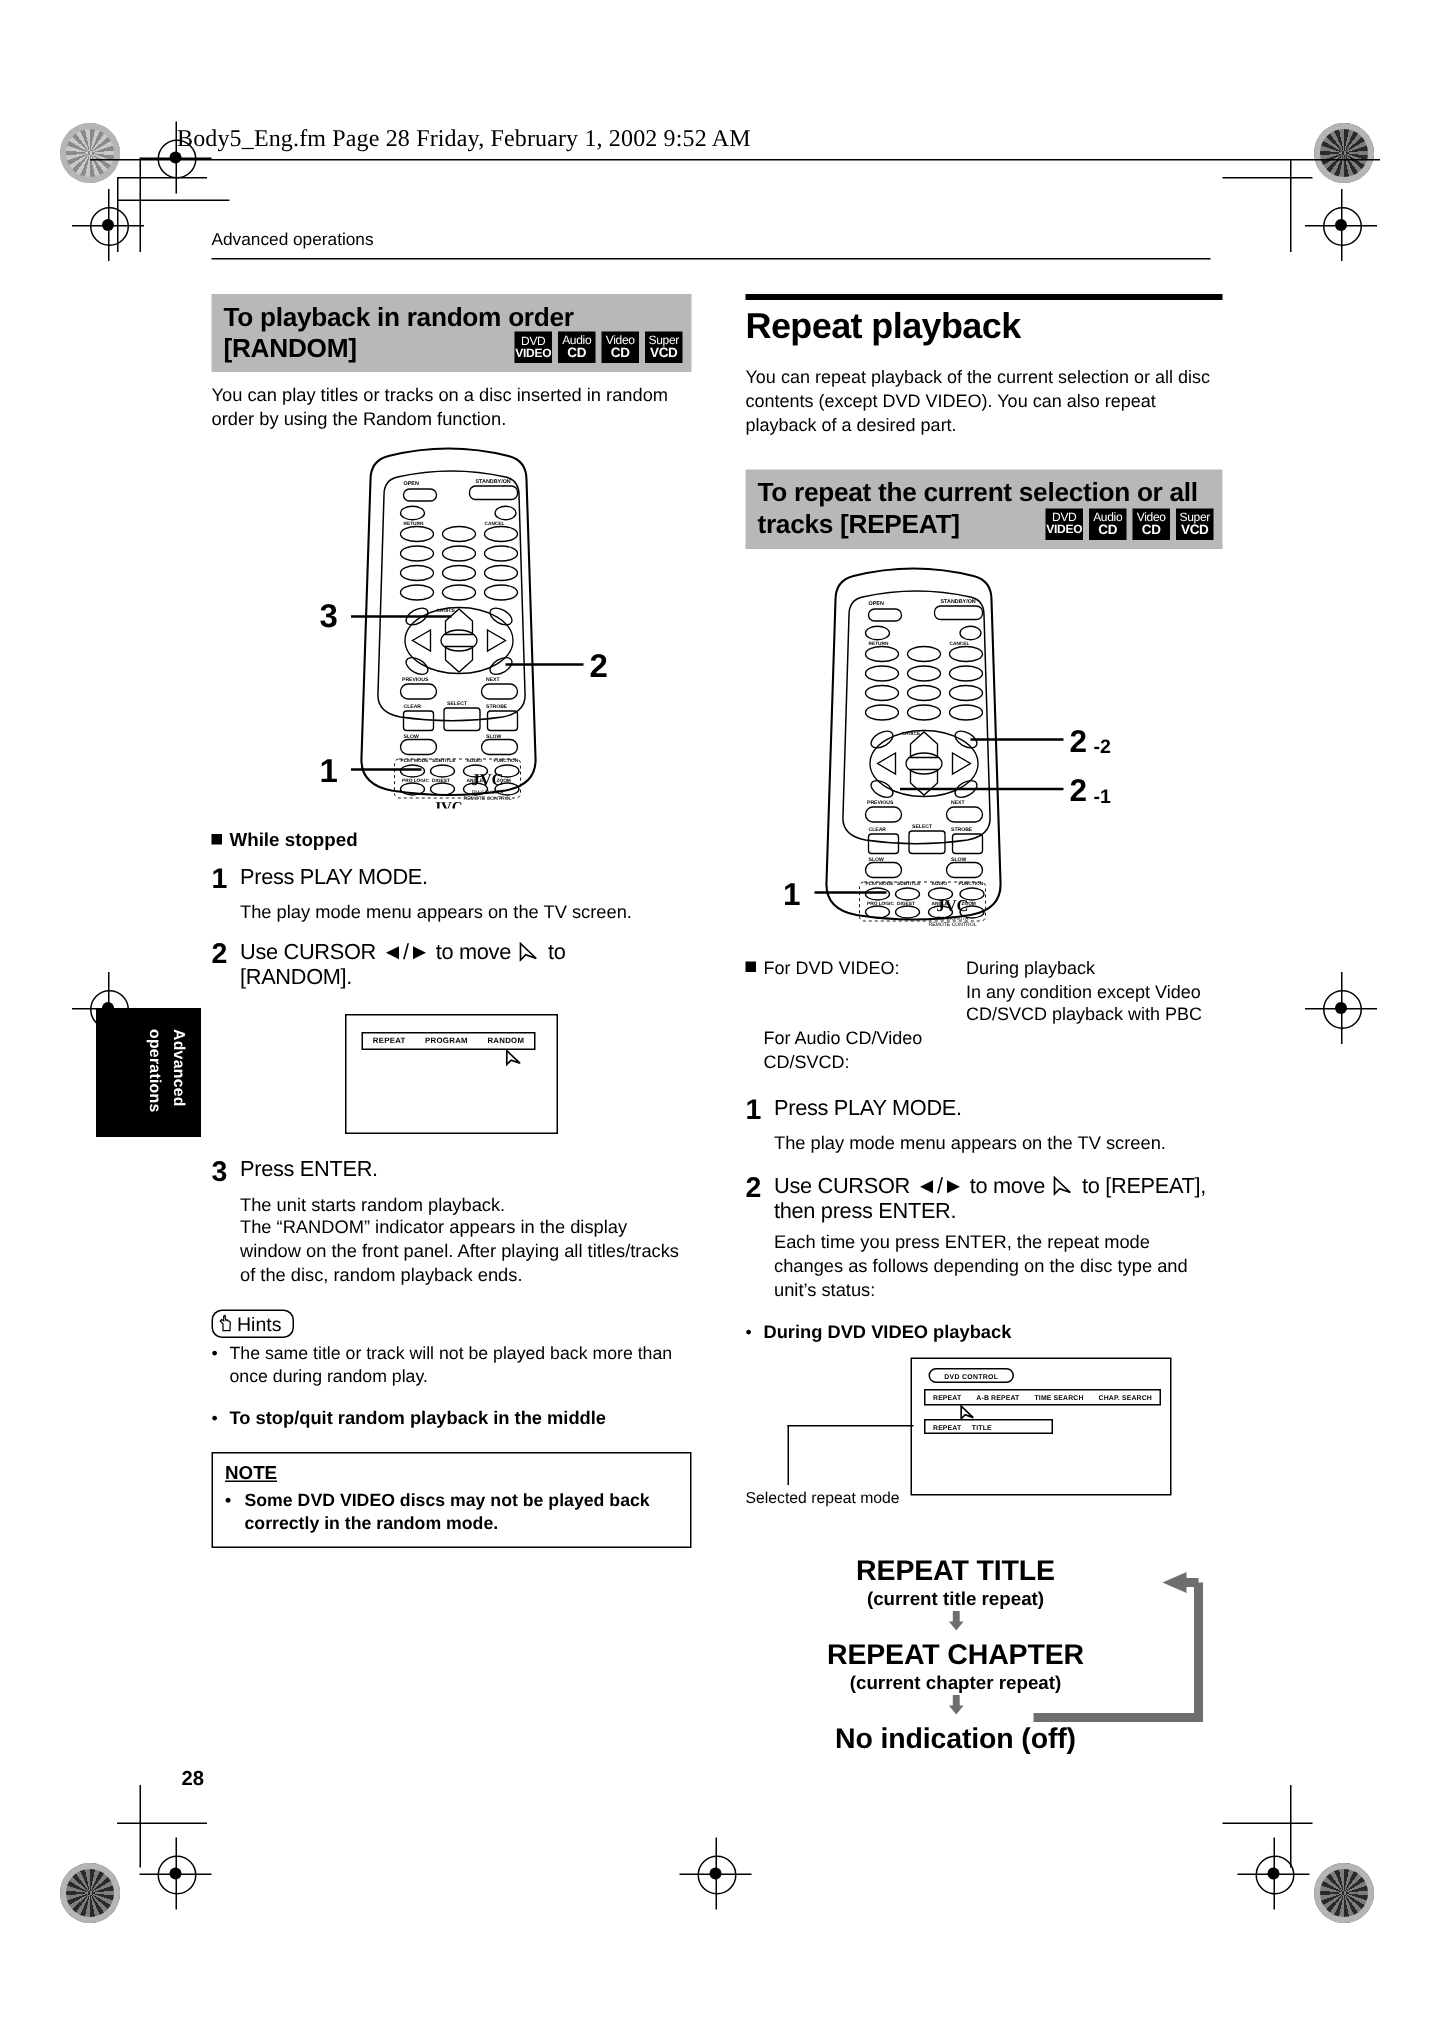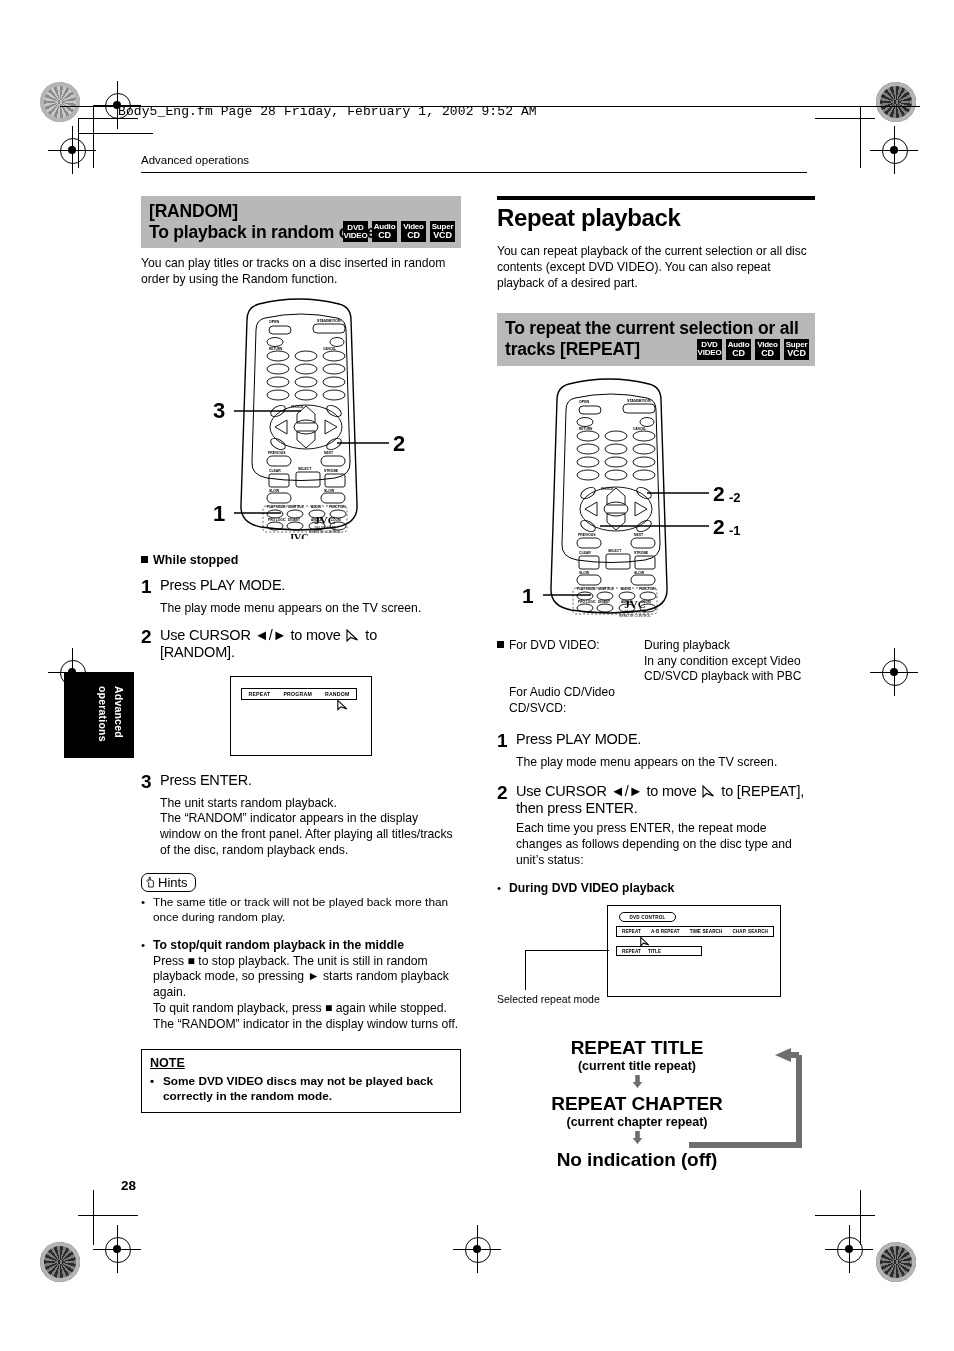--- a/index.html
+++ b/index.html
@@ -25,22 +25,22 @@
      background:
        repeating-conic-gradient(#8a8a8a 0deg 12deg, #c9c9c9 12deg 24deg);
      box-shadow:inset 0 0 0 4px #b5b5b5; }
   .colorpatch.dark { background:
        repeating-conic-gradient(#2a2a2a 0deg 12deg, #7d7d7d 12deg 24deg); }
 
   .cropline { position:absolute; background:#000; }
 
   
   .fmheader {
-    position:absolute; left:118px; top:104px;
-    font-family:Liberation Mono, monospace; font-size:13px; letter-spacing:.1px;
+    position:absolute; left:118px; top:84px;
+    font-family:Liberation Serif, serif; font-size:16px; letter-spacing:.1px;
     white-space:nowrap;
   }
   .fmheader-rule { position:absolute; left:60px; top:106px; width:860px; height:1px; background:#000; }
 
   .runhead { position:absolute; left:141px; top:154px; font-size:11.5px; }
   .runhead-rule { position:absolute; left:141px; top:172px; width:666px; height:1.2px; background:#000; }
 
   
   .col-left  { position:absolute; left:141px; top:196px; width:320px; }
   .col-right { position:absolute; left:497px; top:196px; width:318px; }
@@ -52,21 +52,21 @@
   }
   .grayhead .ht {
     font-size:17.5px; font-weight:bold; line-height:1.18; letter-spacing:-0.2px;
   }
   .badges { position:absolute; right:6px; bottom:6px; display:flex; gap:4px; }
   .badge {
     background:#000; color:#fff; width:25px; height:21px; box-sizing:border-box;
     display:flex; flex-direction:column; align-items:center; justify-content:center;
     line-height:1.0; letter-spacing:-0.2px;
   }
-  .badge .b1 { font-size:8px; font-weight:bold; }
+  .badge .b1 { font-size:8px; font-weight:normal; }
   .badge .b2 { font-size:9px; font-weight:bold; }
 
   .bigrule { height:4px; background:#000; margin-bottom:4px; }
   .bigtitle { font-size:24px; font-weight:bold; letter-spacing:-0.4px; margin:0 0 0 0; }
 
   .body-p { font-size:12.2px; line-height:1.30; margin:8px 0 0 0; }
   .col-right .body-p { font-size:12px; line-height:1.32; }
 
   
   .sq { display:inline-block; width:7px; height:7px; background:#000; margin-right:5px;
@@ -224,22 +224,22 @@
   <div class="runhead-rule"></div>
 
   <div class="sidetab">
     <span>Advanced operations</span>
   </div>
   <div class="pageno">28</div>
 
   <div class="col-left">
 
     <div class="grayhead">
+      <div class="ht">To playback  in random order</div>
       <div class="ht">[RANDOM]</div>
-      <div class="ht">To playback  in random order</div>
       <div class="badges">
         <div class="badge">
           <span class="b1">DVD</span>
           <span class="b2" style="font-size:8px;">VIDEO</span>
         </div>
         <div class="badge">
           <span class="b1">Audio</span>
           <span class="b2">CD</span>
         </div>
         <div class="badge">
@@ -415,22 +415,20 @@
           <span>The same title or track will not be played back more than once during random play.</span>
         </div>
       </div>
     </div>
 
     <div style="margin-top:12px;">
       <div style="display:flex;">
         <span style="width:12px;flex:0 0 12px;font-size:11.8px;">•</span>
         <span class="subhead-b">To stop/quit random playback in the middle</span>
       </div>
-      <div style="font-size:12.2px;line-height:1.30;margin-left:12px;white-space:pre-line;margin-top:2px;">Press ■ to stop playback. The unit is still in random playback mode, so pressing ► starts random playback again.
-To quit random playback, press ■ again while stopped.  The “RANDOM” indicator in the display window turns off.</div>
     </div>
 
     <div class="notebox">
       <div class="nt">NOTE</div>
       <div class="nb">
         <span class="dot">•</span>
         <span>Some DVD VIDEO discs may not be played back correctly in the random mode.</span>
       </div>
     </div>
   </div>

